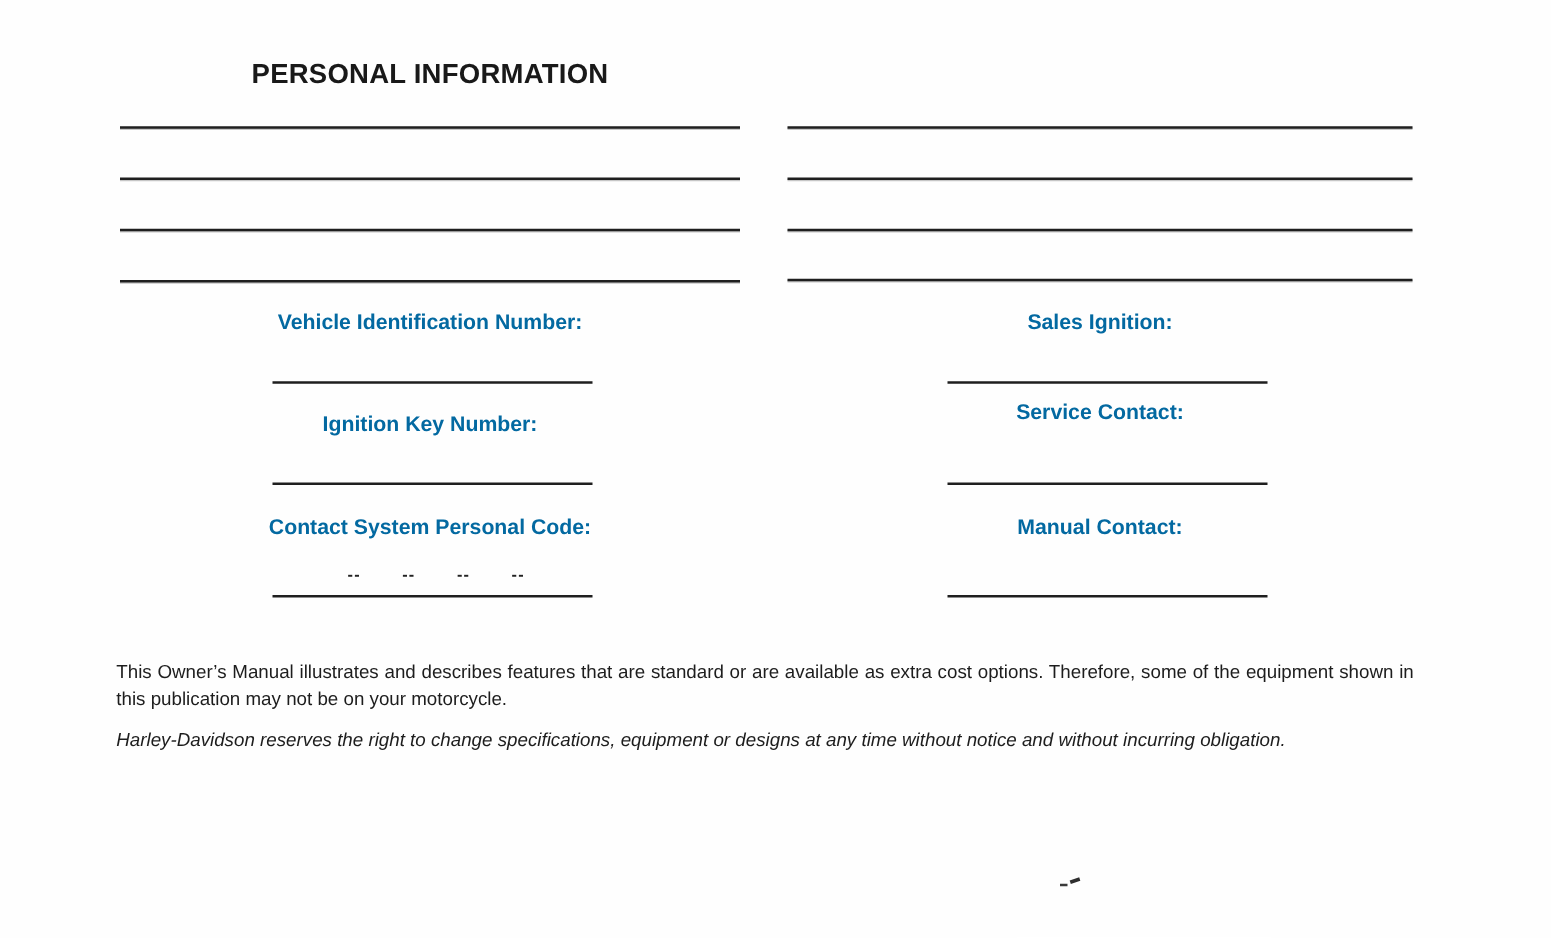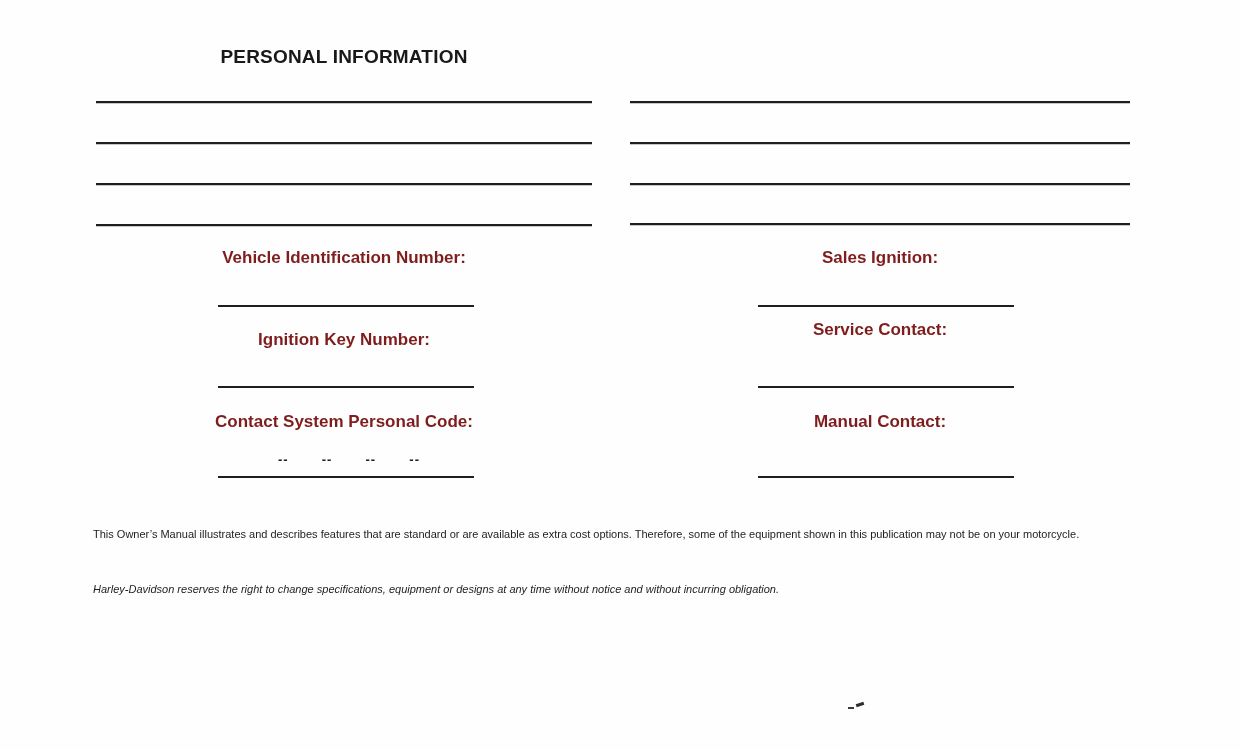--- a/index.html
+++ b/index.html
@@ -12,39 +12,39 @@
     width: 1241px;
     height: 750px;
     background: #fefefe;
     font-family: "Liberation Sans", sans-serif;
     color: #1c1c1c;
     overflow: hidden;
   }
   .col-title {
     position: absolute;
     font-weight: bold;
-    font-size: 19px;
+    font-size: 22px;
     letter-spacing: 0.2px;
     text-align: center;
     color: #191919;
   }
   .wline {
     position: absolute;
     height: 2px;
     background: #1f1f1f;
   }
   .wline.rough {
     box-shadow: 0 1px 0 rgba(30,30,30,0.25);
   }
   .field-label {
     position: absolute;
     font-weight: bold;
     font-size: 17px;
     text-align: center;
-    color: #7f1d1d;
+    color: #0369a1;
   }
   .dash-row {
     position: absolute;
     left: 278px;
     top: 452px;
     width: 142px;
     height: 14px;
     display: flex;
     justify-content: space-between;
     align-items: center;
@@ -53,21 +53,21 @@
     font-weight: bold;
     font-size: 13px;
     letter-spacing: 1px;
     color: #222;
     line-height: 1;
   }
   .para {
     position: absolute;
     left: 93px;
     width: 1038px;
-    font-size: 11px;
+    font-size: 15px;
     line-height: 22px;
     text-align: justify;
     color: #1d1d1d;
   }
   .smudge {
     position: absolute;
     left: 848px;
     top: 701px;
     width: 16px;
     height: 10px;

